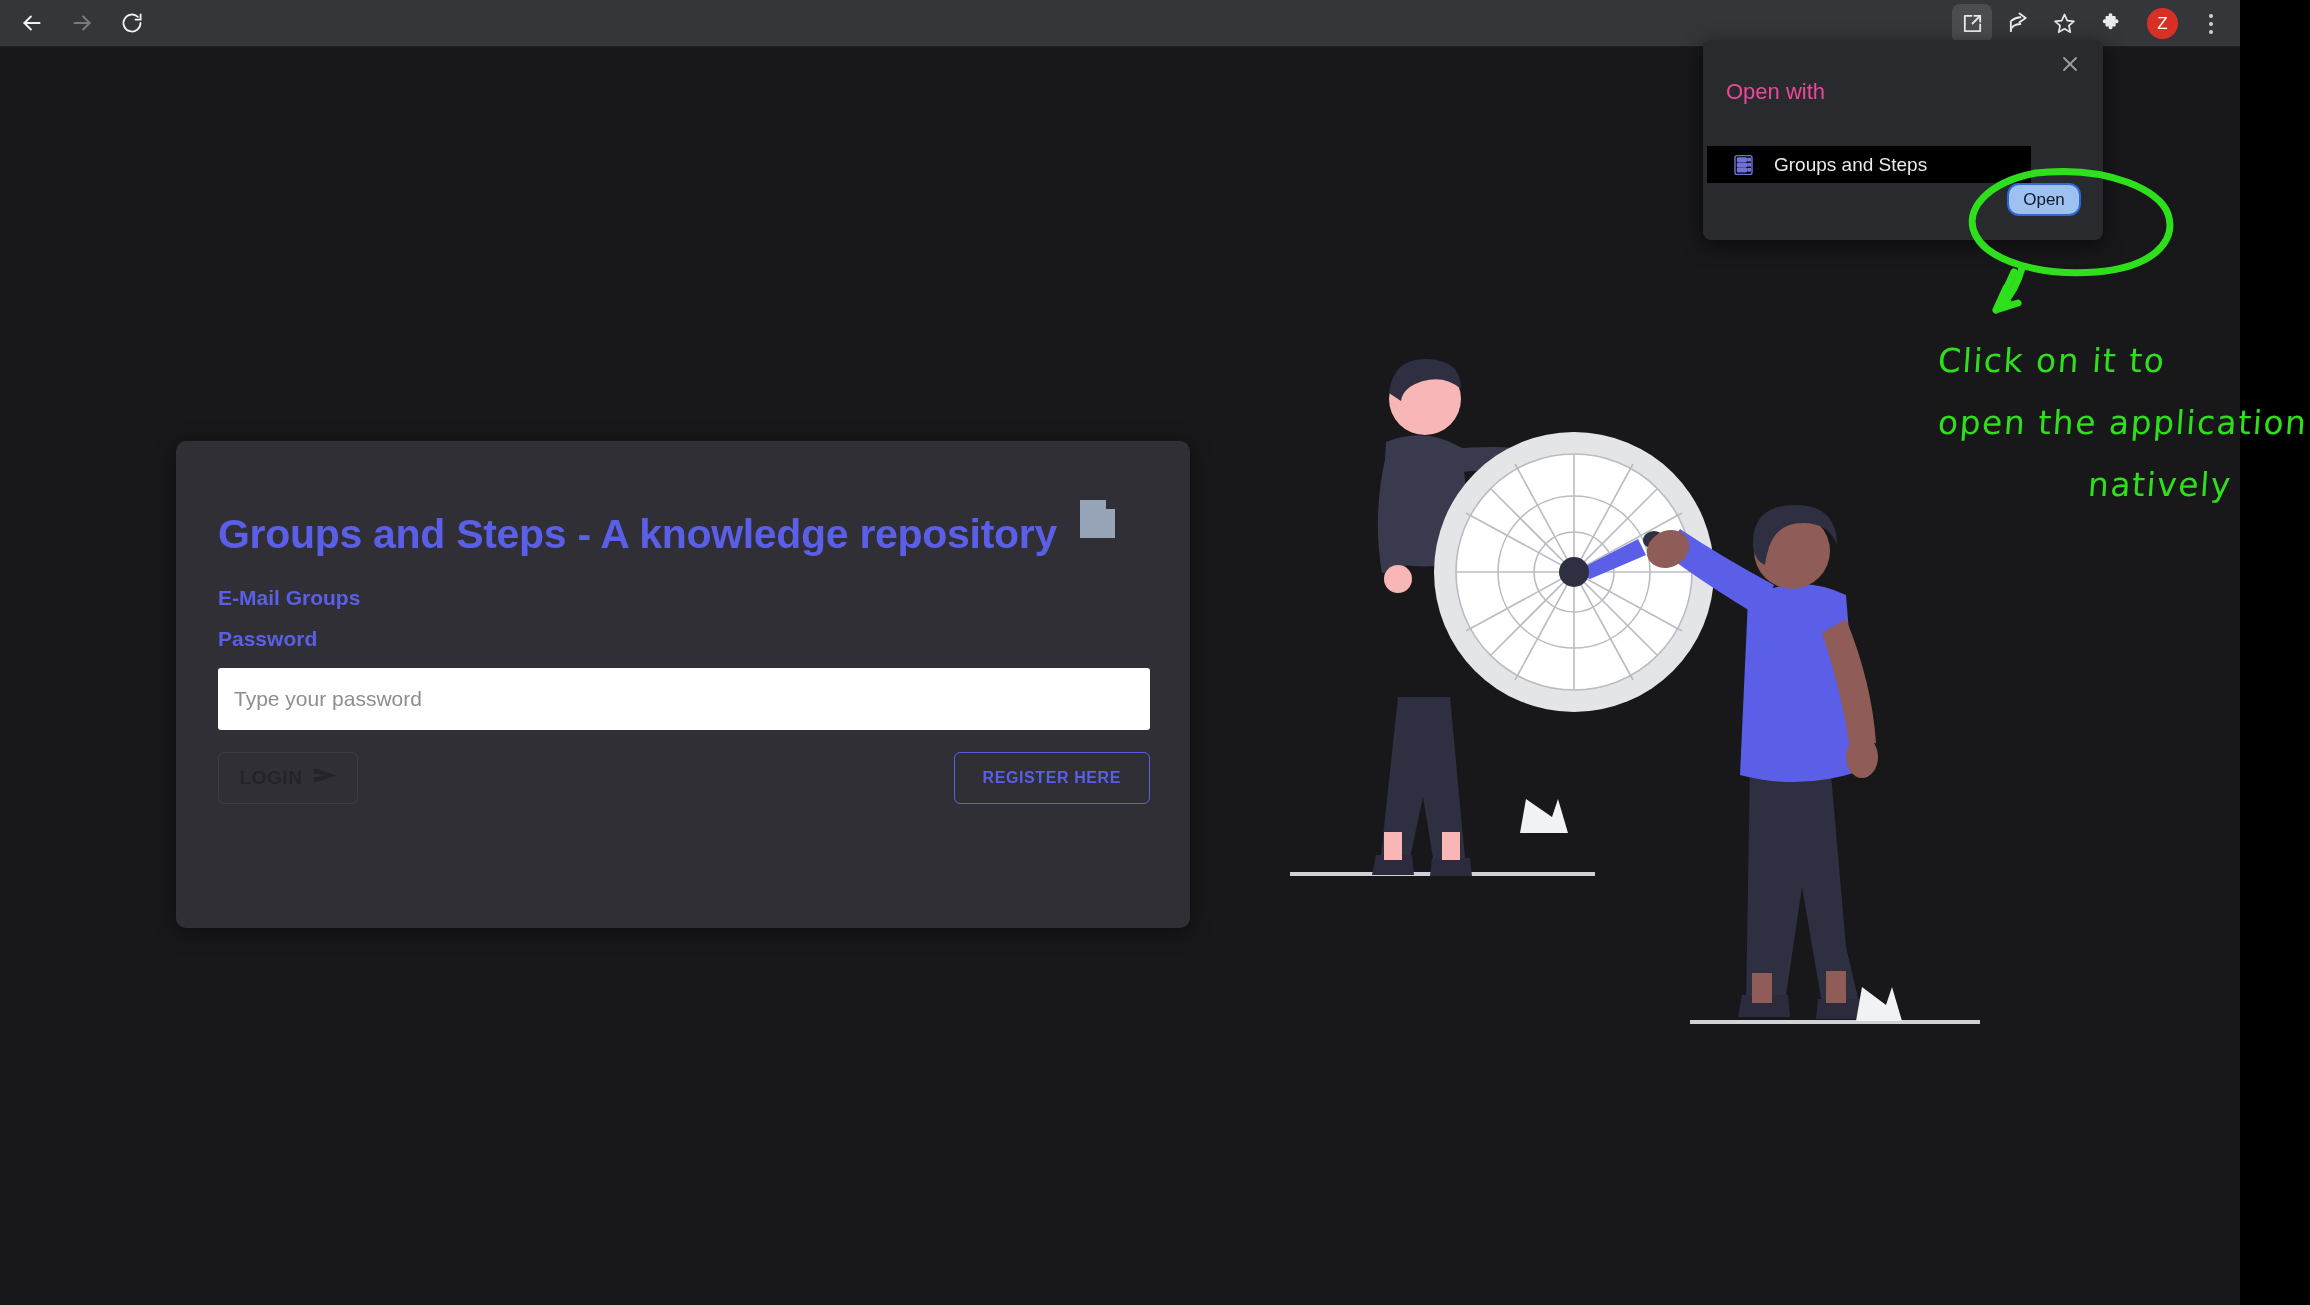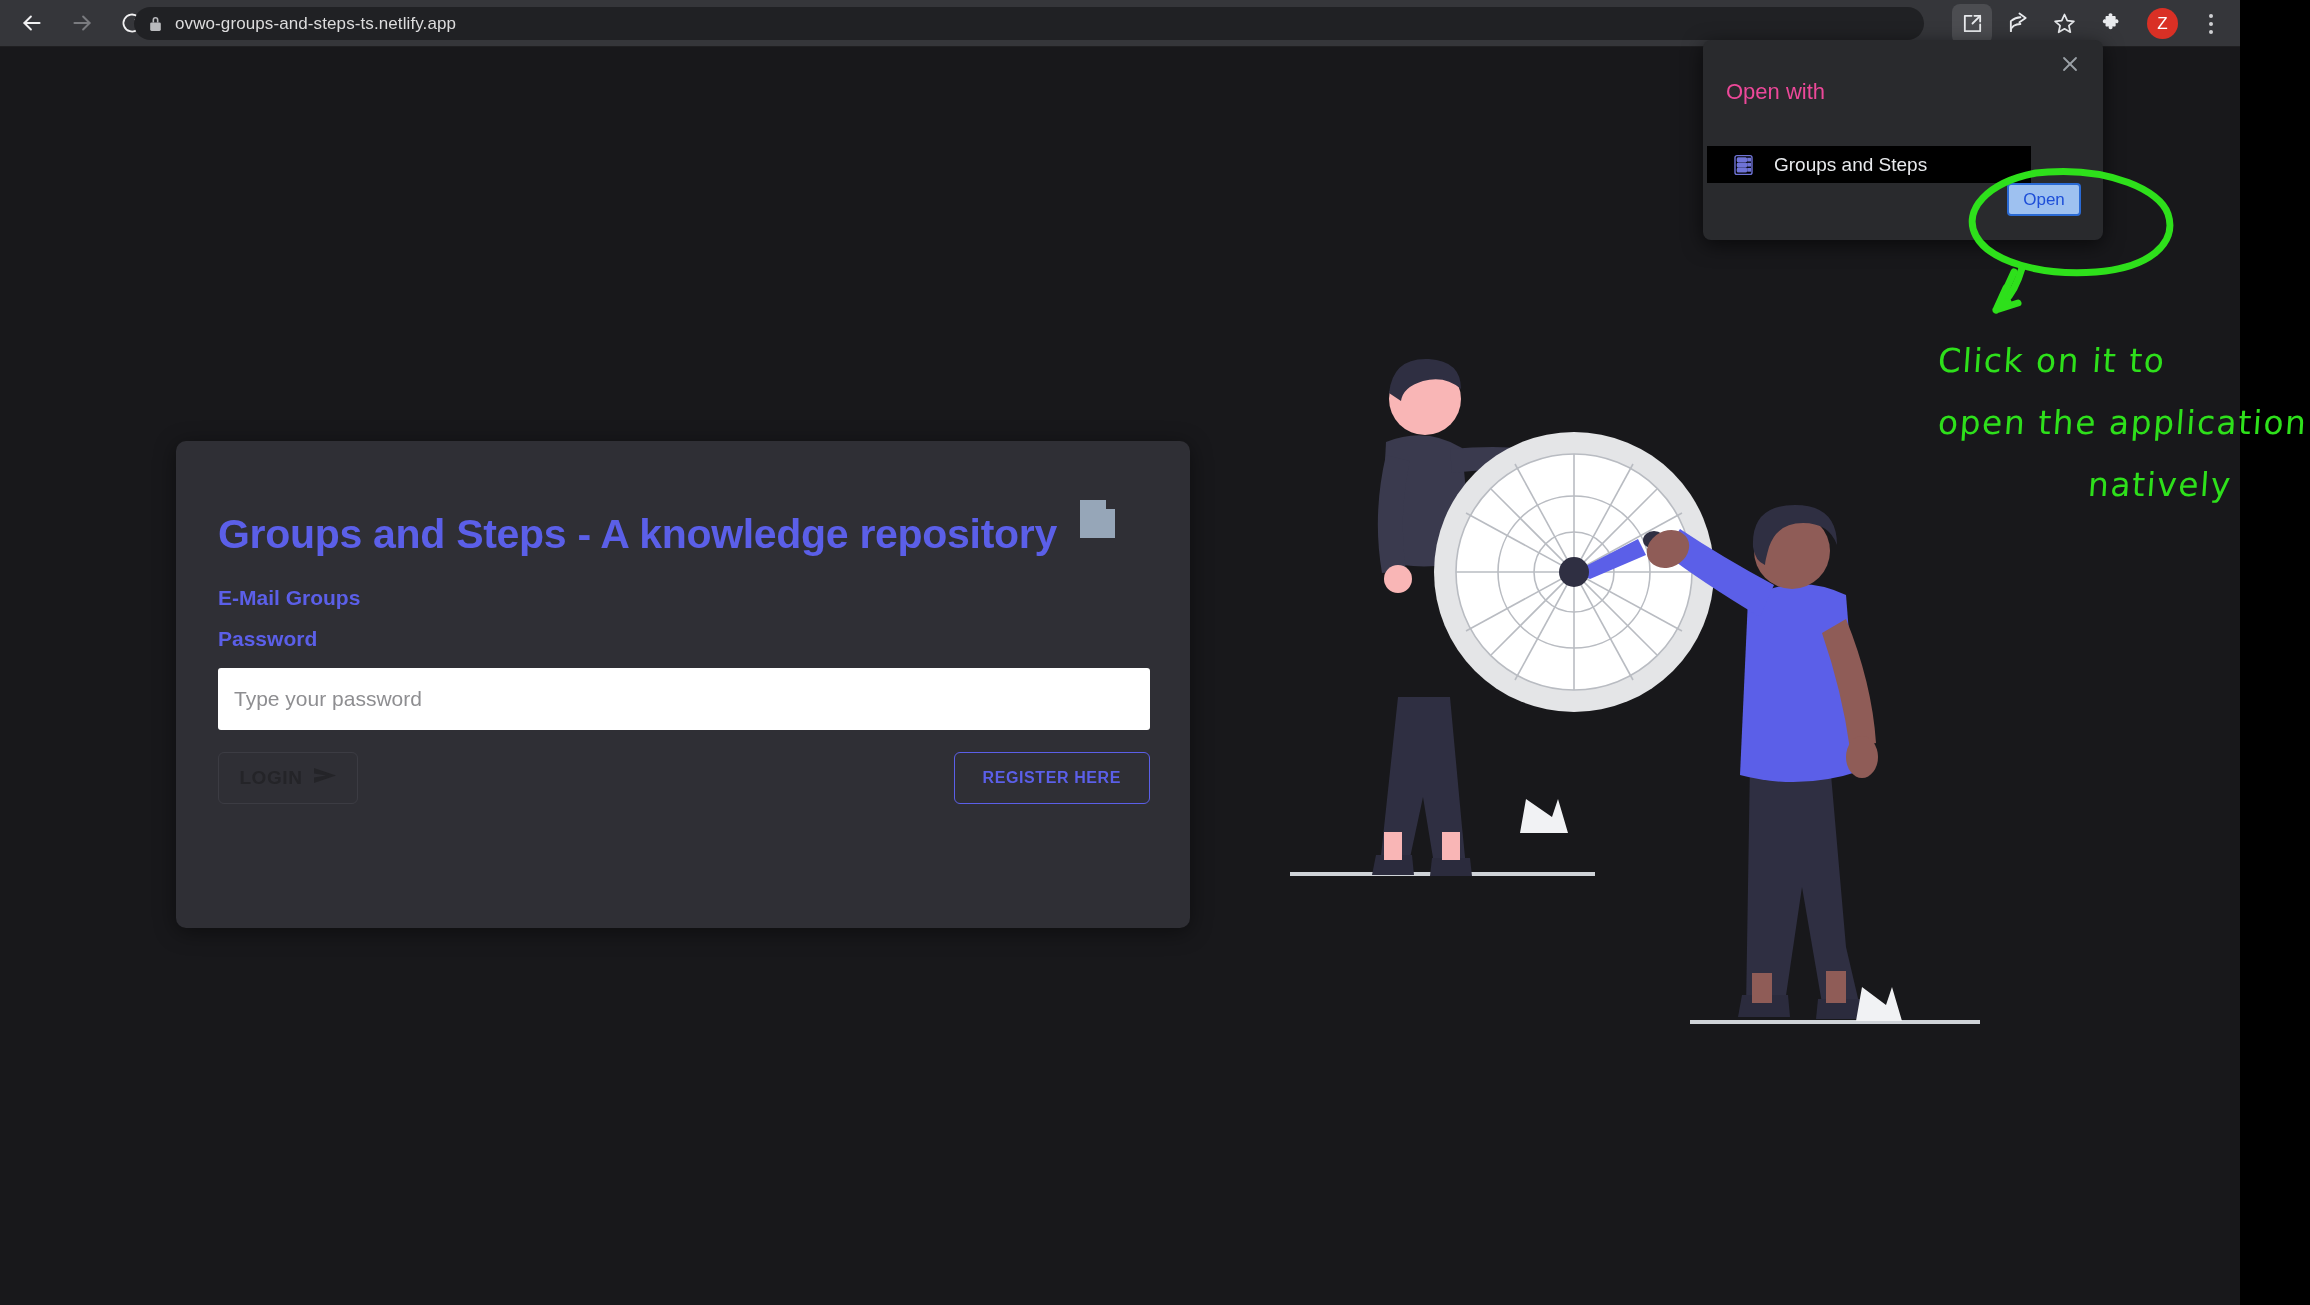--- a/index.html
+++ b/index.html
@@ -213,22 +213,22 @@
     color: #e8eaed;
     font-size: 19px;
     font-family: "Liberation Sans", sans-serif;
   }
   #open-button {
     position: absolute;
     right: 22px; bottom: 24px;
     width: 74px; height: 33px;
     background: #9ec1f0;
     border: 2px solid #2a6ad4;
-    border-radius: 4px;
-    color: #1d4ed8;
+    border-radius: 12px;
+    color: #0f172a;
     font-size: 17px;
     display: flex; align-items: center; justify-content: center;
     font-family: "Liberation Sans", sans-serif;
   }
 
   
   #annotation-layer {
     position: absolute; left: 0; top: 0;
     width: 2310px; height: 1305px;
     pointer-events: none;
@@ -284,29 +284,20 @@
 
       <div class="nav-btn" id="nav-reload">
         <span>
           <svg width="24" height="24" viewBox="0 0 24 24" fill="none" stroke="#f1f1f2" stroke-width="1.8" stroke-linecap="round">
             <path d="M20.5 12a8.5 8.5 0 1 1-2.6-6.1"></path>
             <polyline points="20.6,3.4 20.6,8.6 15.4,8.6" fill="none"></polyline>
           </svg>
         </span>
       </div>
 
-      <div id="omnibox">
-        <span id="lock-icon">
-          <svg width="15" height="17" viewBox="0 0 14 16" fill="#b9babd">
-            <rect x="2" y="7" width="10" height="8" rx="1.3"></rect>
-            <path d="M4.2 7V4.7a2.8 2.8 0 0 1 5.6 0V7H8.3V4.7a1.3 1.3 0 0 0-2.6 0V7z"></path>
-          </svg>
-        </span>
-        <span id="url-text">ovwo-groups-and-steps-ts.netlify.app</span>
-      </div>
 
       <div id="toolbar-right">
 
         <div class="tb-icon active">
           <svg width="23" height="23" viewBox="0 0 24 24" fill="none" stroke="#e8eaed" stroke-width="1.9" stroke-linecap="round" stroke-linejoin="round">
             <path d="M4 4h7M4 4v16h16v-7"></path>
             <path d="M14 4h6v6"></path>
               <line x1="20" y1="4" x2="12" y2="12"></line>
           </svg>
         </div>

